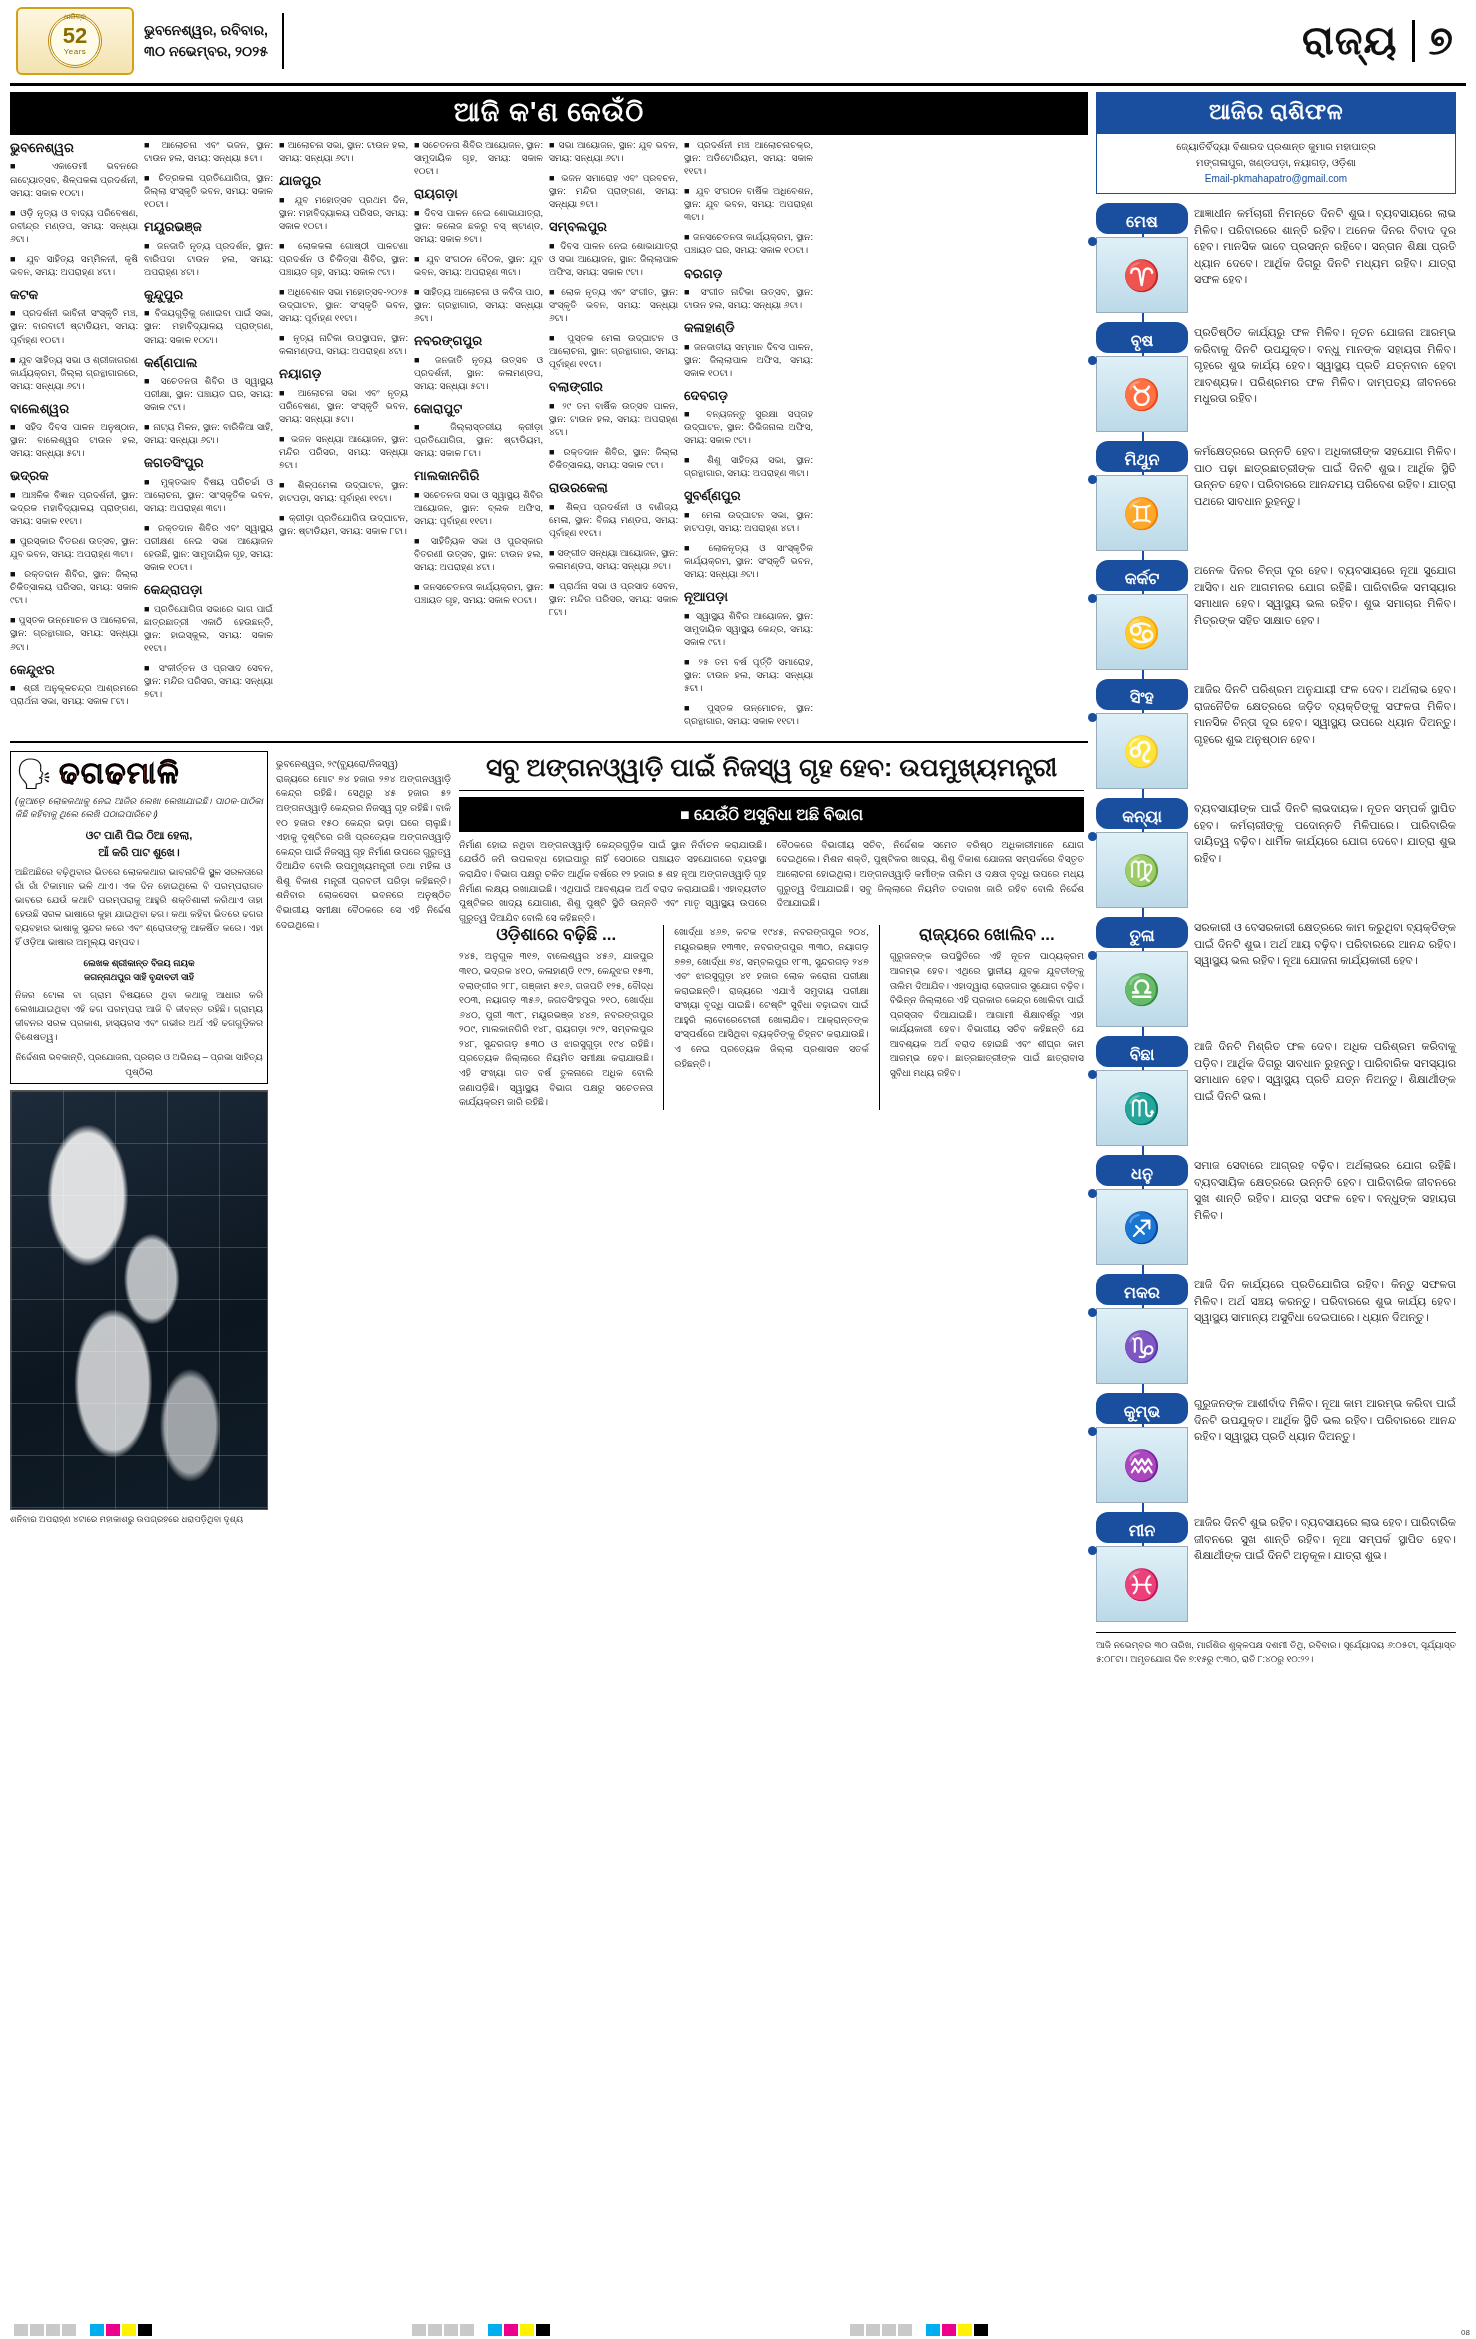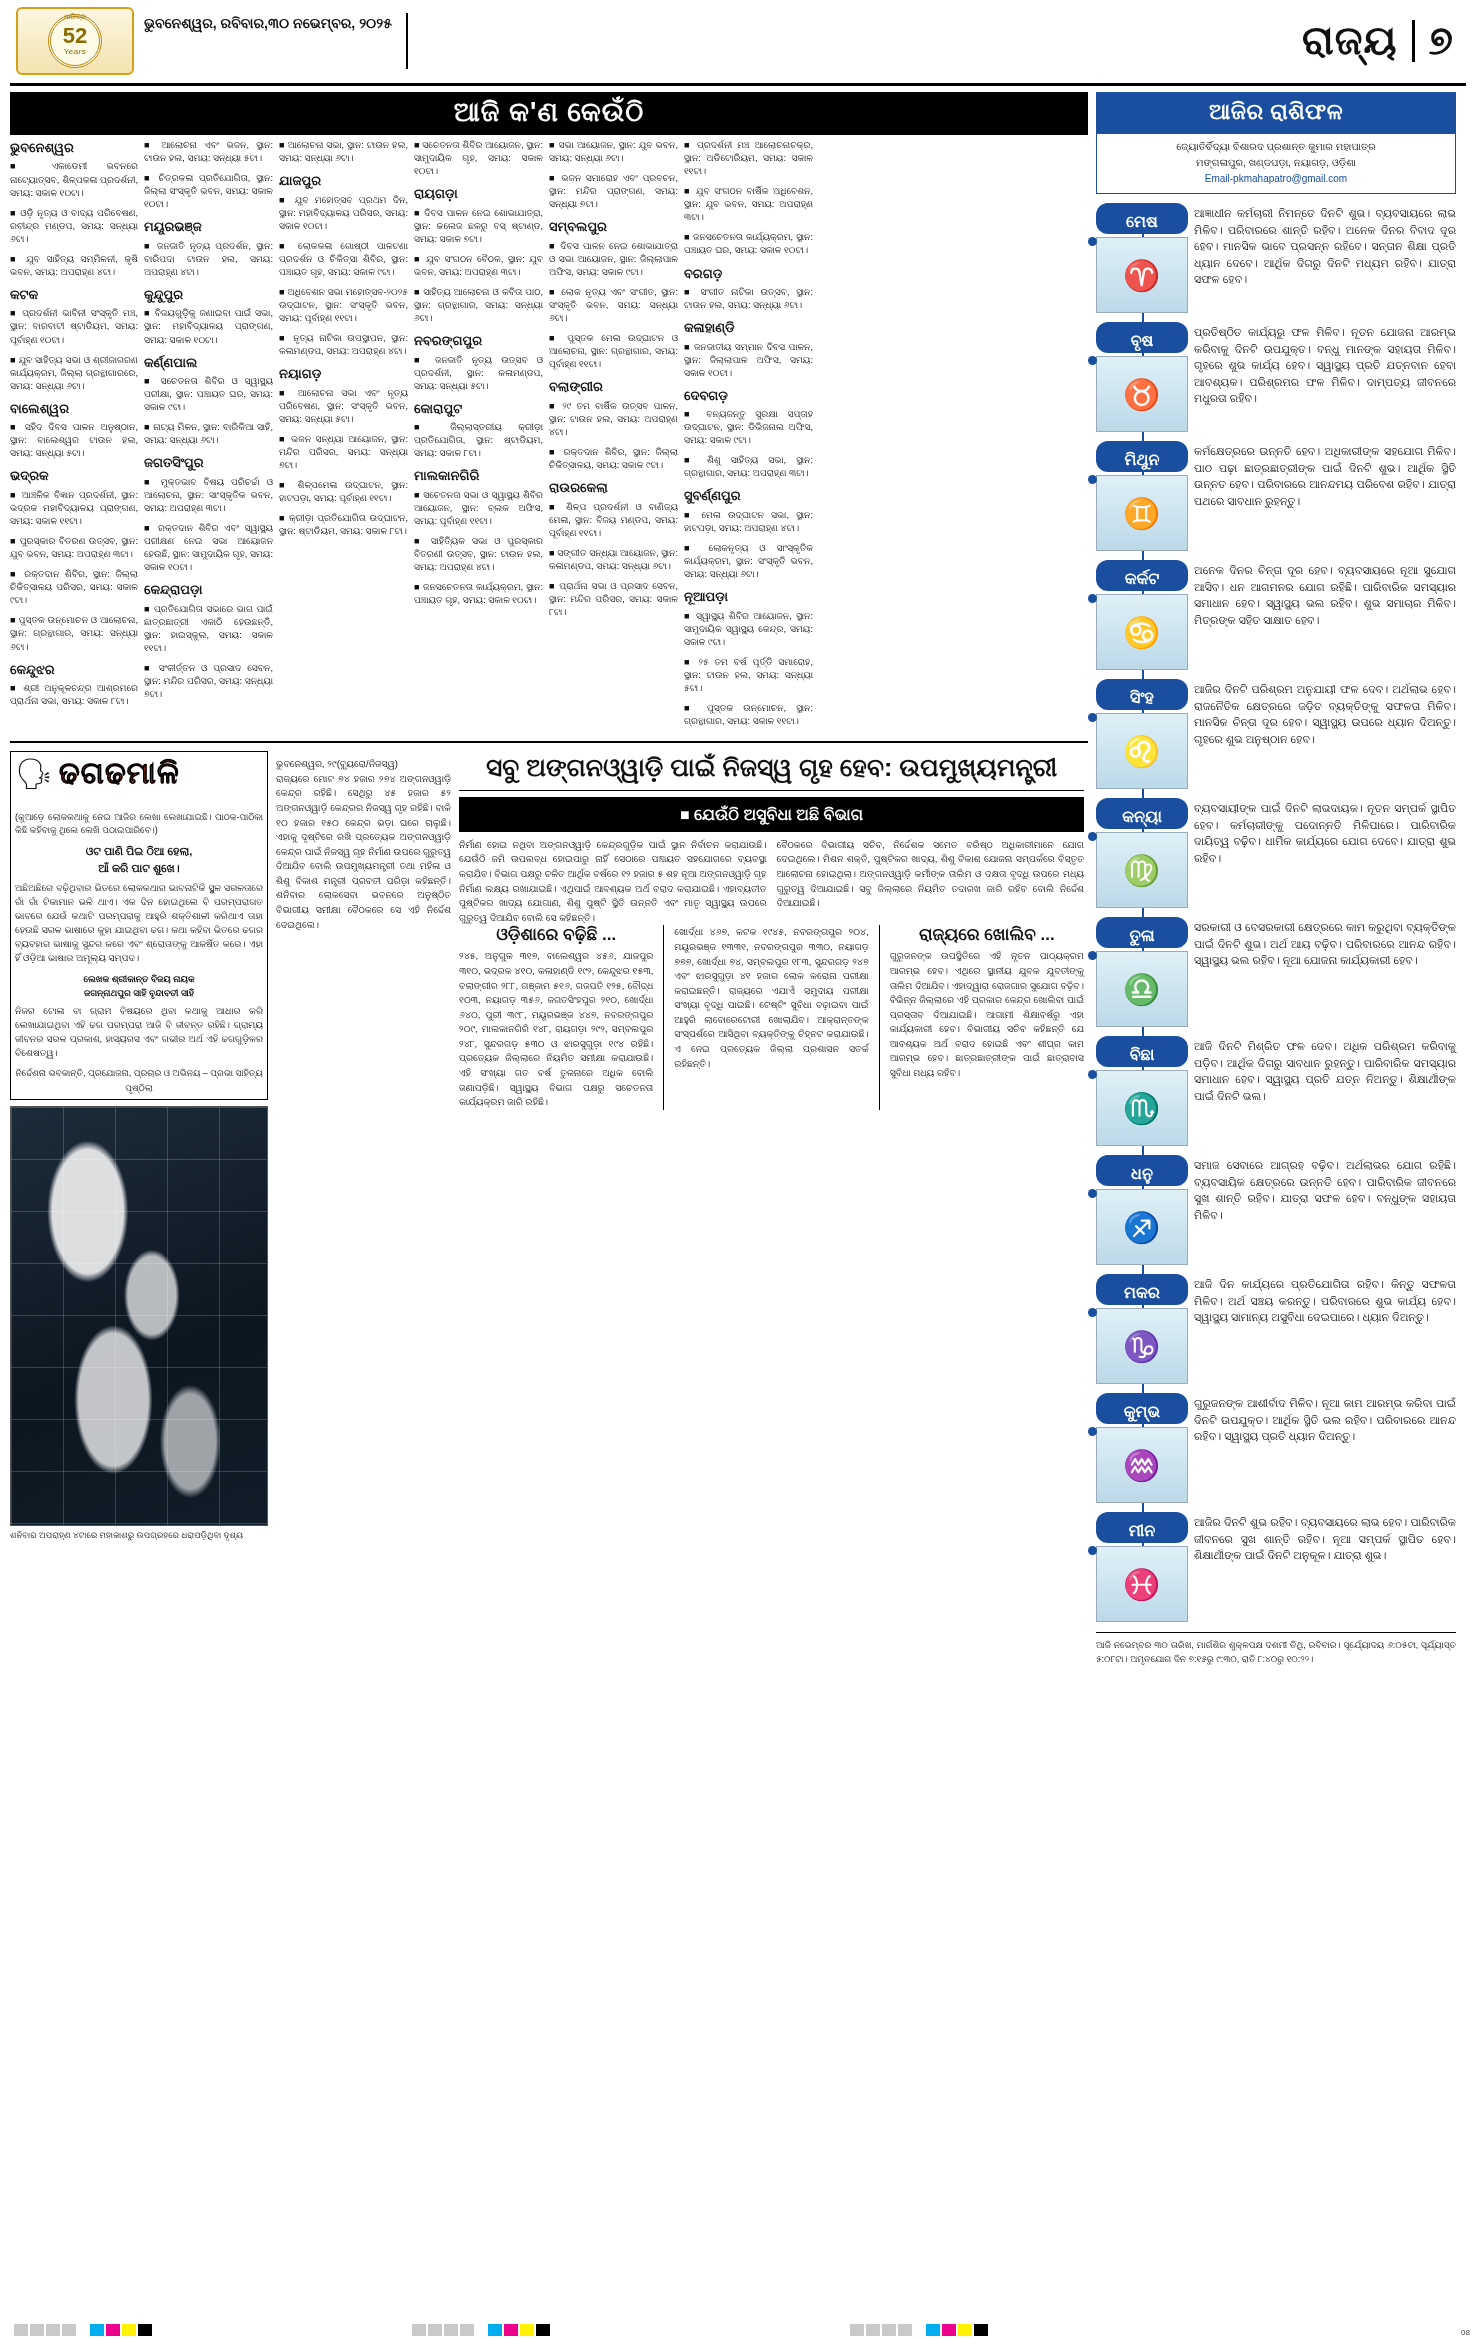--- a/index.html
+++ b/index.html
@@ -30,21 +30,21 @@
     width:54px;height:54px;border-radius:50%;border:3px double #b8860b;
     display:flex;flex-direction:column;align-items:center;justify-content:center;
     background:#fffbe9;
   }
   .logo-badge .num { font-size:22px; font-weight:bold; color:#8a6d00; line-height:1; }
   .logo-badge .yrs { font-size:8px; color:#8a6d00; letter-spacing:.5px; }
   .logo-badge .top-label { font-size:7px; color:#8a6d00; position:absolute; top:4px; }
   .mast-date {
     font-size:14px; line-height:1.5; padding-right:14px;
     border-right:2px solid #000; height:56px; display:flex;
-    flex-direction:row; justify-content:center; font-weight:600;
+    flex-direction:column; justify-content:center; font-weight:600;
   }
   .mast-spacer { flex:1; }
   .mast-section {
     font-size:40px; font-weight:bold; letter-spacing:1px;
     display:flex; align-items:center; gap:14px; padding-right:6px;
   }
   .mast-section .bar { width:3px; height:42px; background:#000; }
 
   
   .main-grid { display:flex; gap:8px; margin-top:6px; }
@@ -113,21 +113,21 @@
   .lw-col2 { width:175px; }
   .lw-col3 { width:625px; }
 
   .dhagadhamali-box { border:1px solid #000; padding:4px; }
   .dd-head { display:flex; align-items:center; gap:6px; }
   .dd-faces { font-size:30px; line-height:1; }
   .dd-title {
     font-size:30px; font-weight:bold; color:#c0392b;
     -webkit-text-stroke:0.6px #000; letter-spacing:1px;
   }
-  .dd-note { font-size:9px; line-height:1.45; margin-top:20px; text-align:justify; }
+  .dd-note { font-size:9px; line-height:1.45; margin-top:4px; text-align:justify;font-style:italic; }
   .dd-line { font-size:11px; font-weight:bold; text-align:center; margin:6px 0; line-height:1.5;}
   .dd-body { font-size:9.3px; line-height:1.5; text-align:justify; margin-top:4px;}
   .dd-credit { font-size:9px; text-align:center; margin-top:6px; line-height:1.6;}
   .dd-credit .b { font-weight:bold; }
 
   .sat-img {
     margin-top:6px; height:420px; width:100%;
     background:
       radial-gradient(ellipse at 30% 25%, rgba(255,255,255,.85) 0 14%, transparent 16%),
       radial-gradient(ellipse at 55% 45%, rgba(255,255,255,.7) 0 12%, transparent 14%),

